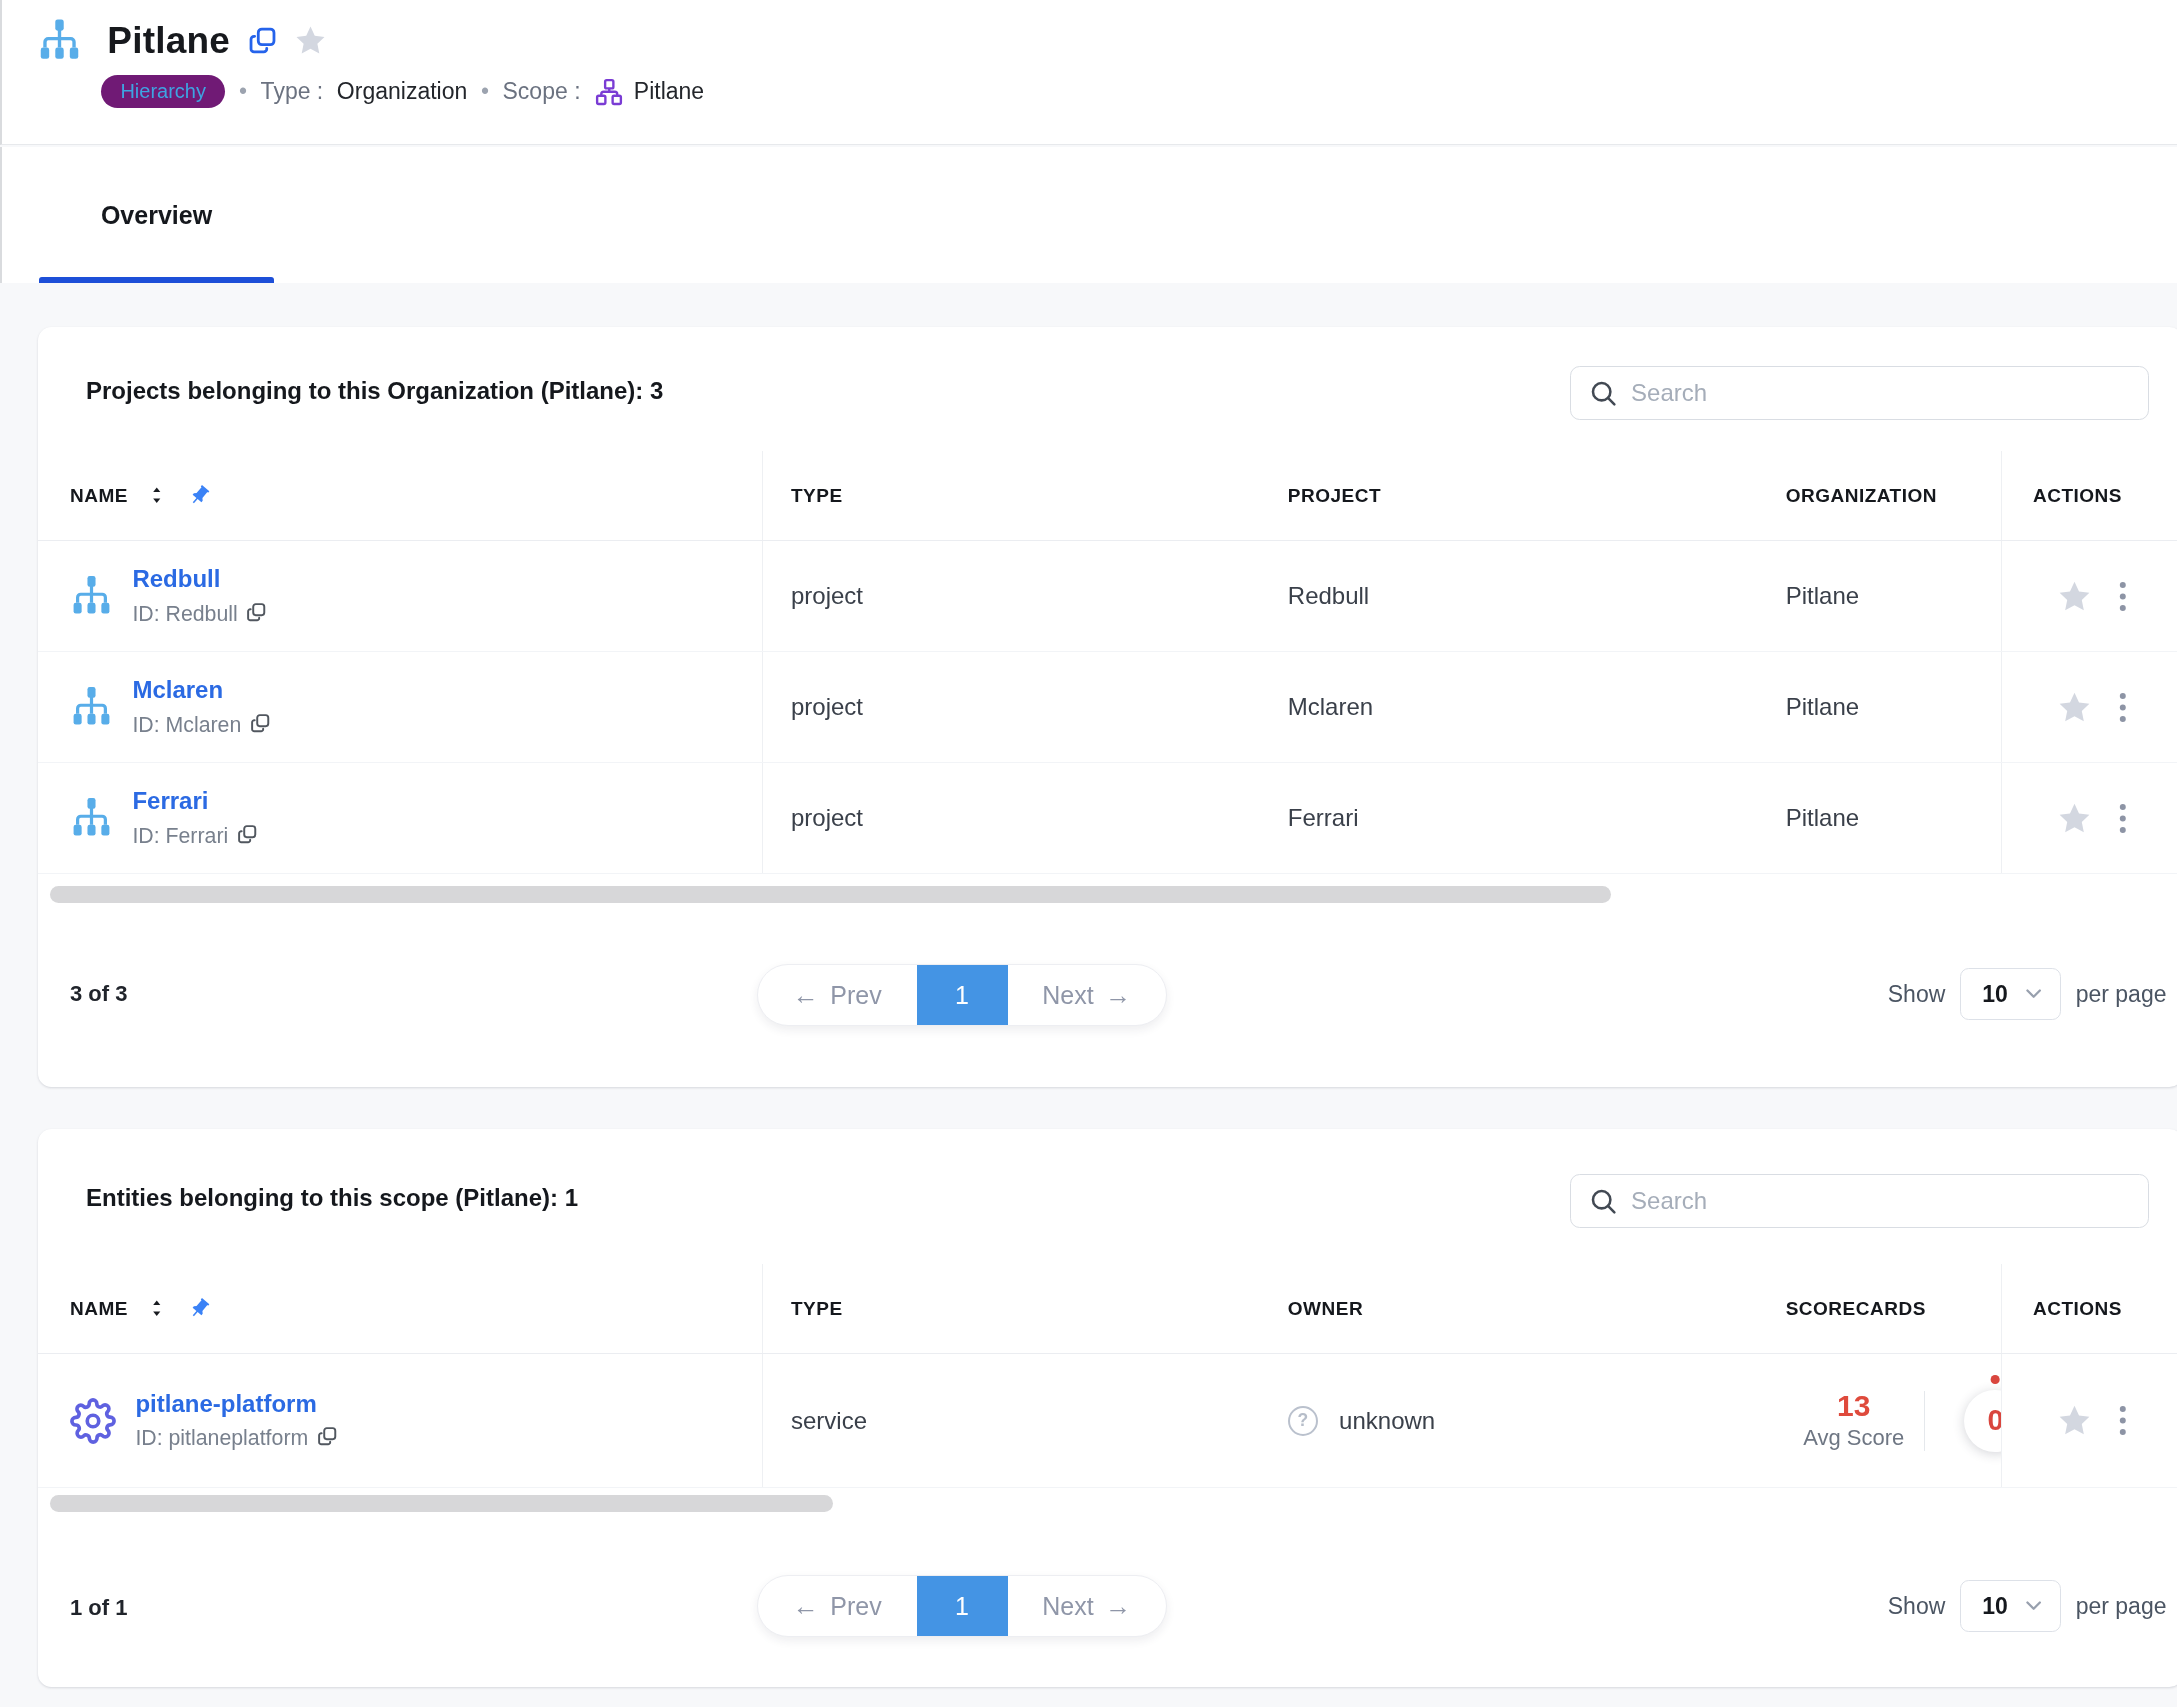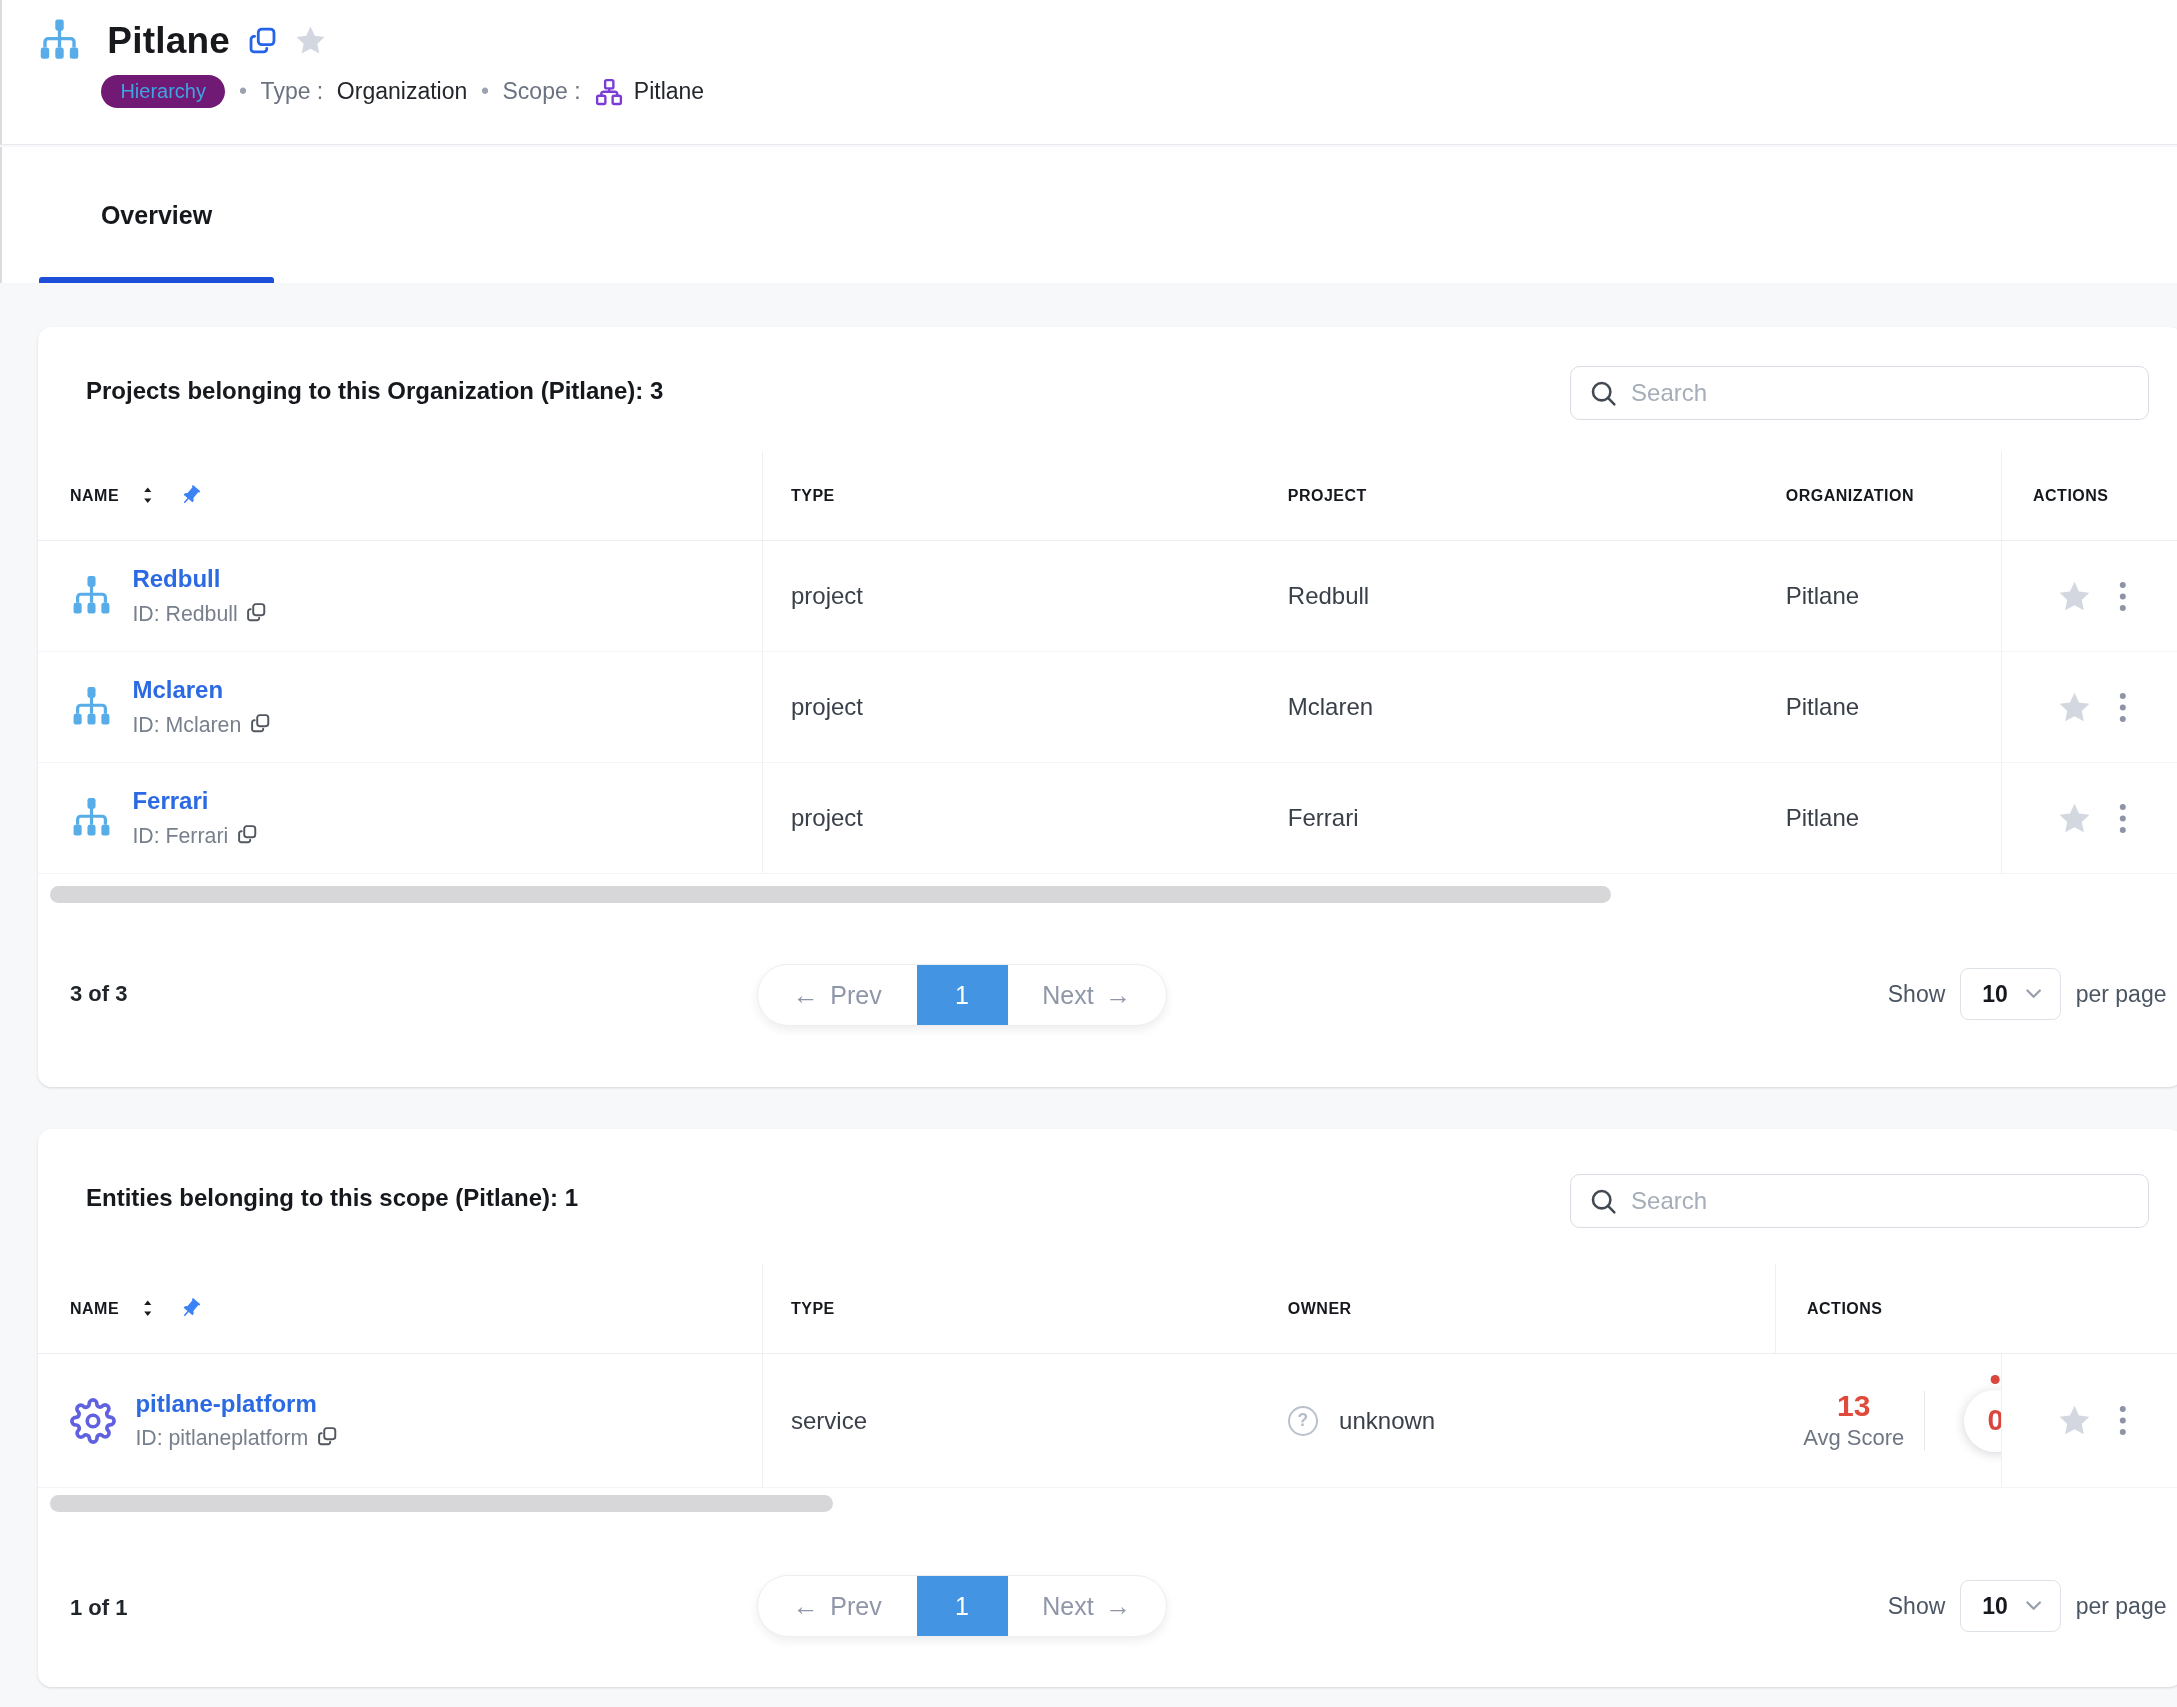--- a/index.html
+++ b/index.html
@@ -53,21 +53,21 @@
   .thead { height:90px; border-bottom:1.9px solid #ebedf1; }
   .tdata { height:111px; border-bottom:1.9px solid #f2f4f7; }
   .tdata-tall { height:134px; border-bottom:1.9px solid #f2f4f7; }
   .cell { height:100%; display:flex; align-items:center; }
   .c-name { padding-left:32px; border-right:1.9px solid #eef0f3; gap:11.6px; }
   .c-type { padding-left:28px; }
   .c-mid { padding-left:7.8px; }
   .c-org { padding-left:10.7px; }
   .c-actions { border-left:1.9px solid #eef0f3; justify-content:center; gap:25px; }
   .thead .c-actions { justify-content:flex-start; padding-left:31px; }
-  .col-label { font-size:16px; font-weight:700; color:#15181d; letter-spacing:0.5px; }
+  .col-label { font-size:19px; font-weight:700; color:#15181d; letter-spacing:0.5px; }
   .sort-icon { margin-left:9.7px; display:flex; cursor:pointer; }
   .pin-icon { margin-left:11.6px; display:flex; cursor:pointer; }
   .cell-text { font-size:24px; color:#3a404a; }
   .row-icon { flex:none; display:flex; margin-right:7.8px; }
   .name-block { display:flex; flex-direction:column; justify-content:center; }
   .name-link { font-size:24px; font-weight:700; color:#2b6ae3; cursor:pointer; }
   .id-row { display:flex; align-items:flex-start; gap:8.7px; margin-top:8.7px; color:#78808d; font-size:21.3px; }
   .id-copy { color:#51575f; display:flex; cursor:pointer; }
   .star-btn, .kebab-btn { display:flex; cursor:pointer; }
 
@@ -432,20 +432,23 @@
             <path d="M16 12V4h1V2H7v2h1v8l-2 2v2h5.2v6h1.6v-6H18v-2l-2-2z" transform="rotate(40 12 12)"></path>
           </svg>
         </span>
       </div>
       <div class="cell c-type">
         <span class="col-label">TYPE</span>
         </div>
       <div class="cell c-mid">
         <span class="col-label">OWNER</span>
         </div>
+      <div class="cell c-org">
+        <span class="col-label">SCORECARDS</span>
+        </div>
       <div class="cell c-actions">
         <span class="col-label">ACTIONS</span>
         </div>
     </div>
 
     <div class="trow tdata-tall">
       <div class="cell c-name">
         <span class="row-icon">
           <svg width="46" height="46" viewBox="0 0 24 24" fill="none" stroke="#5f61e0" stroke-width="1.9" stroke-linecap="round" stroke-linejoin="round">
             <circle cx="12" cy="12" r="3"></circle>

